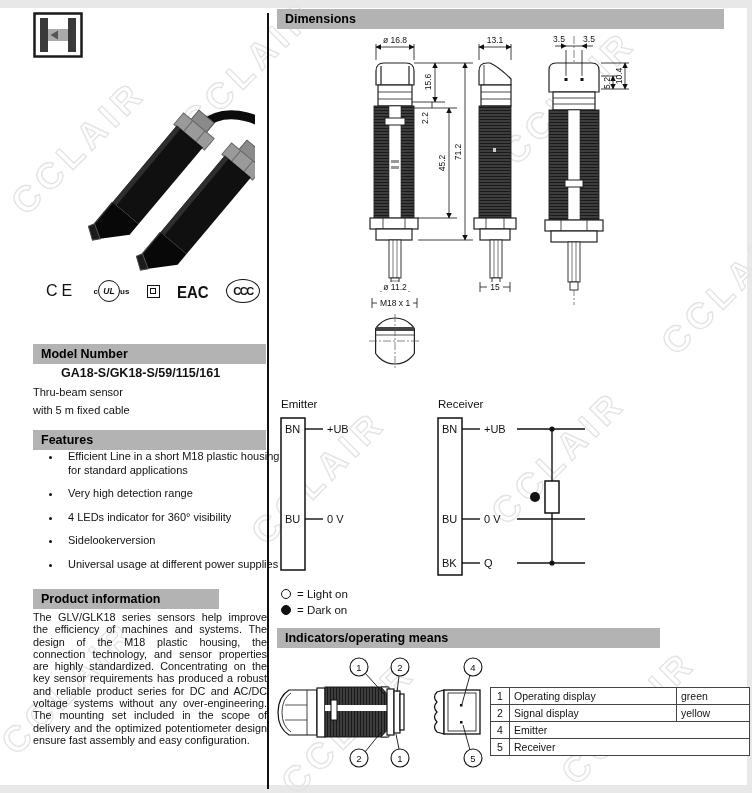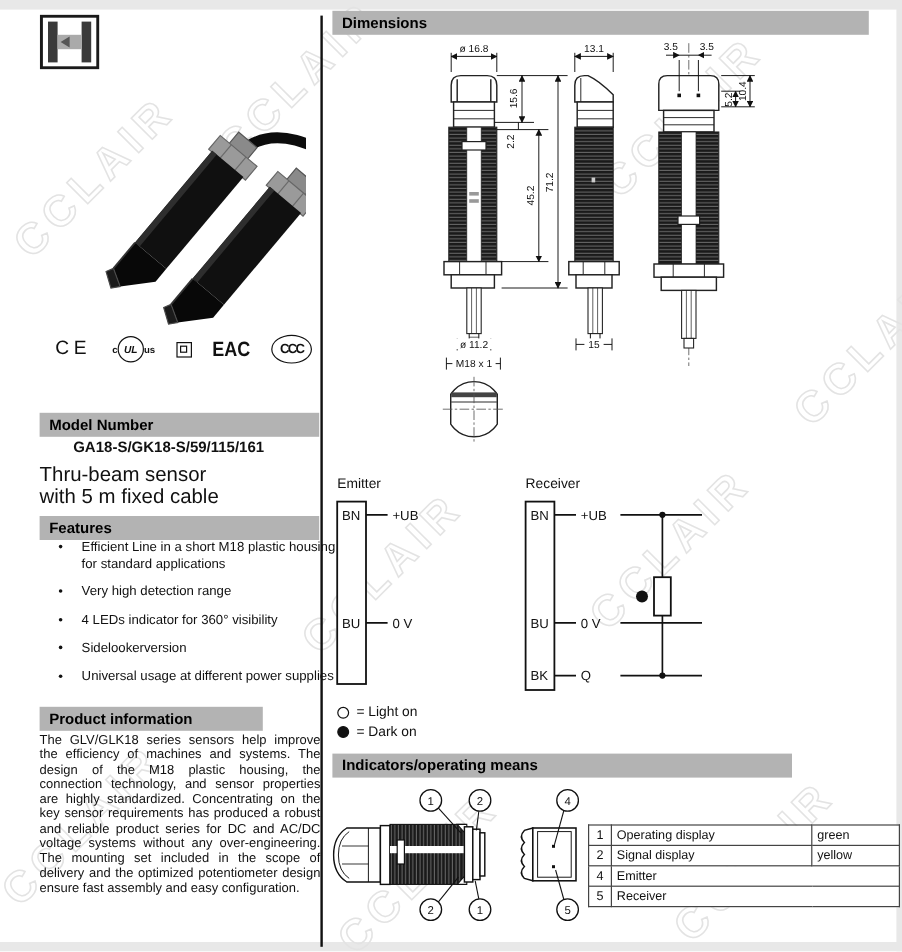--- a/index.html
+++ b/index.html
@@ -9,21 +9,21 @@
   .edge-bottom{left:0;top:785px;width:752px;height:8px;}
   .edge-right{left:747px;top:0;width:5px;height:793px;}
   
   .wm{position:absolute;z-index:1;width:190px;transform:rotate(-45deg);font-size:36px;font-weight:bold;letter-spacing:6px;color:transparent;-webkit-text-stroke:1.3px #e3e3e3;pointer-events:none;user-select:none;}
   .layer{position:absolute;z-index:2;}
   
   .bar{position:absolute;z-index:2;background:#b3b3b3;height:20px;box-sizing:border-box;padding:3px 0 0 8px;font-size:12.5px;font-weight:bold;color:#000;}
   .divider{position:absolute;z-index:2;left:267px;top:13px;width:2px;height:776px;background:#111;}
   
   .model-number{position:absolute;z-index:2;left:33px;top:366px;font-size:12.5px;font-weight:bold;margin-left:28px;}
-  .model-line{position:absolute;z-index:2;left:33px;font-size:17px;}
+  .model-line{position:absolute;z-index:2;left:33px;font-size:11px;}
   .features-list{position:absolute;z-index:2;left:33px;top:450px;width:233px;margin:0;padding:0 0 0 14px;font-size:11px;line-height:13.5px;}
   .features-list li{margin:0 0 10px 15px;padding-left:6px;}
   .prodinfo{position:absolute;z-index:2;left:33px;top:611px;width:234px;font-size:10.8px;line-height:12.3px;text-align:justify;}
   
   .certs{position:absolute;z-index:2;left:46px;top:276px;width:214px;height:30px;display:flex;align-items:center;justify-content:space-between;}
   .ce{font-size:16px;letter-spacing:4px;font-weight:500;}
   .ul-wrap{display:flex;align-items:center;}
   .ul-small{font-size:8px;font-weight:bold;}
   .ul-circle{width:20px;height:20px;border:1.6px solid #111;border-radius:50%;display:flex;align-items:center;justify-content:center;font-size:8.5px;font-weight:bold;font-style:italic;}
   .sq-outer{width:11px;height:11px;border:1.6px solid #111;display:flex;align-items:center;justify-content:center;}

